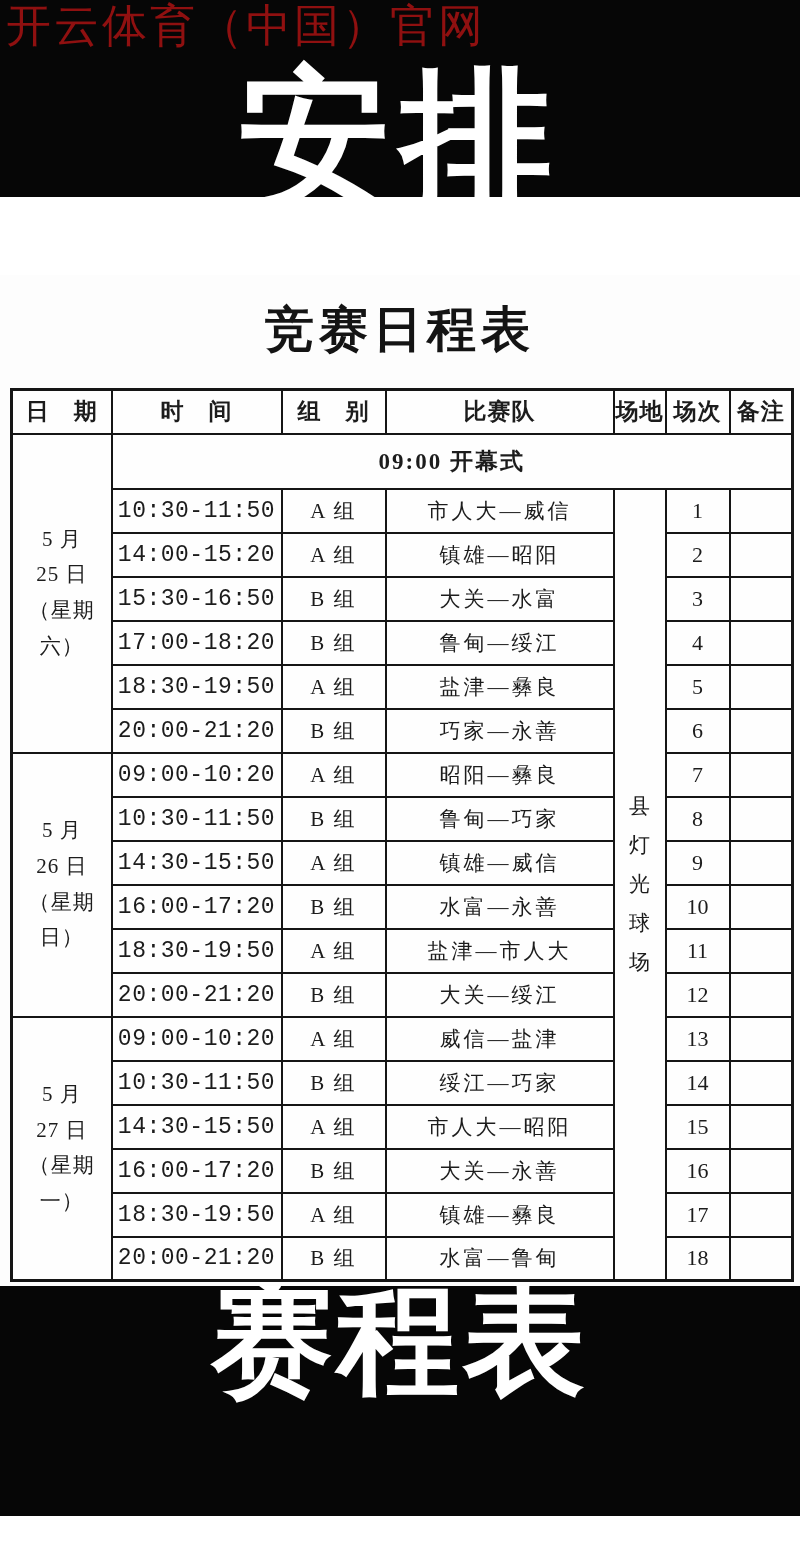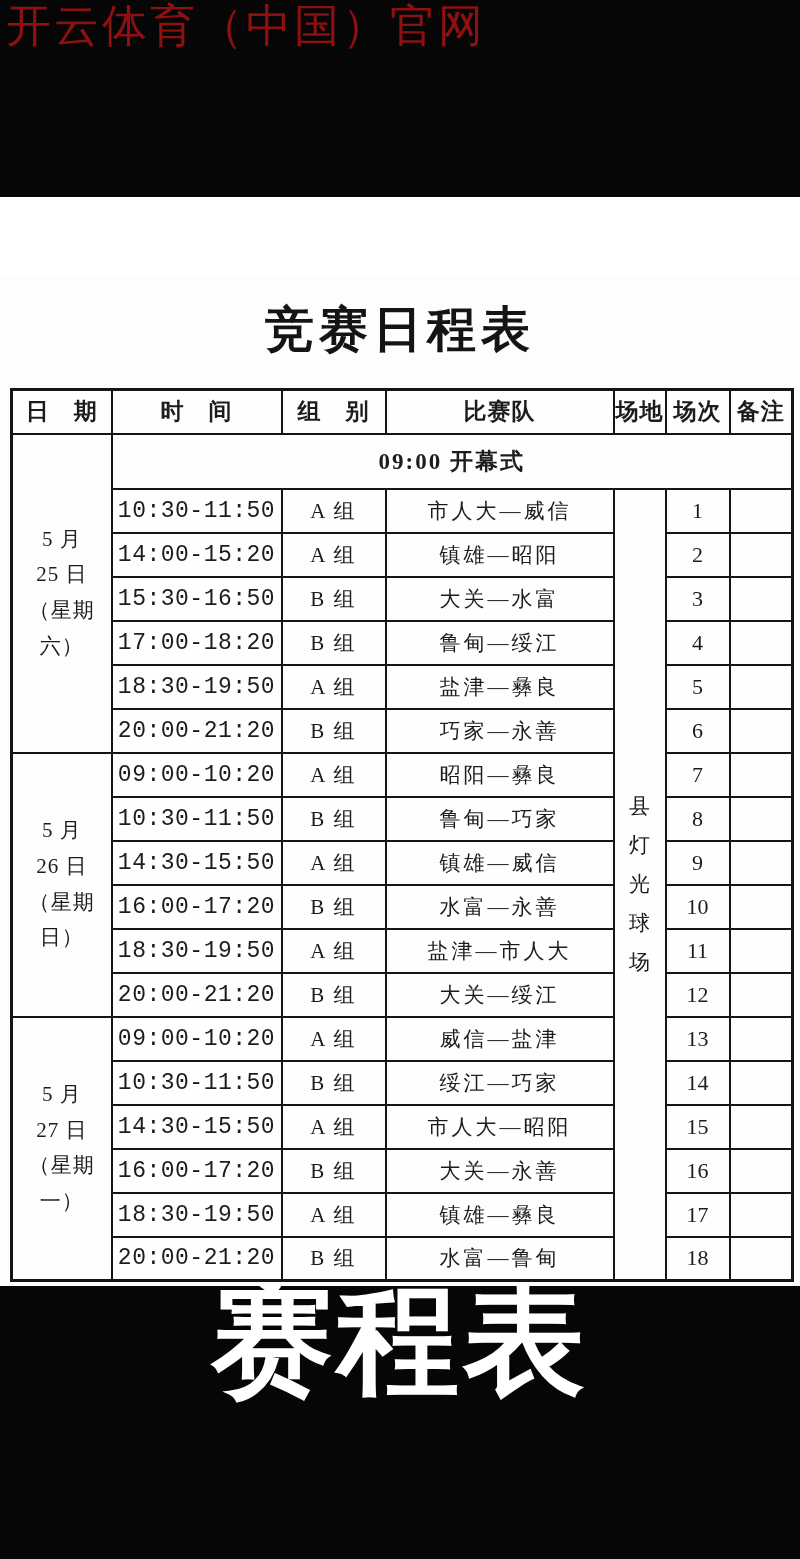--- a/index.html
+++ b/index.html
@@ -73,39 +73,40 @@
   td.group-cell{font-size:21px;letter-spacing:2px;}
   td.teams-cell{font-size:21px;letter-spacing:3px;}
   td.venue-cell{
     font-size:21px;line-height:1.85;
     white-space:pre-line;
   }
   td.match-cell{font-size:22px;}
   td.remark-cell{font-size:21px;}
   
   .bottom-banner{
-    position:absolute;left:0;top:1286px;width:800px;height:273px;
+    position:absolute;left:0;top:1286px;width:800px;height:230px;
     background:#060606;overflow:hidden;
   }
   .bottom-title{
     position:absolute;left:0;top:-10px;width:100%;
     text-align:center;
     font-family:"Liberation Sans","DejaVu Sans",sans-serif;
     font-weight:bold;
     font-size:122px;line-height:1.05;
     letter-spacing:4px;
     color:#ffffff;
     white-space:nowrap;
   }
 </style>
 </head>
 <body>
 
 <div class="top-banner">
   <div class="watermark">开云体育（中国）官网</div>
+  <div class="banner-title">安排</div>
 </div>
 
 <div class="content">
   <div class="page-title">竞赛日程表</div>
 
   <table class="schedule">
     <colgroup>
       <col style="width:100px">
         <col style="width:170px">
         <col style="width:104px">

